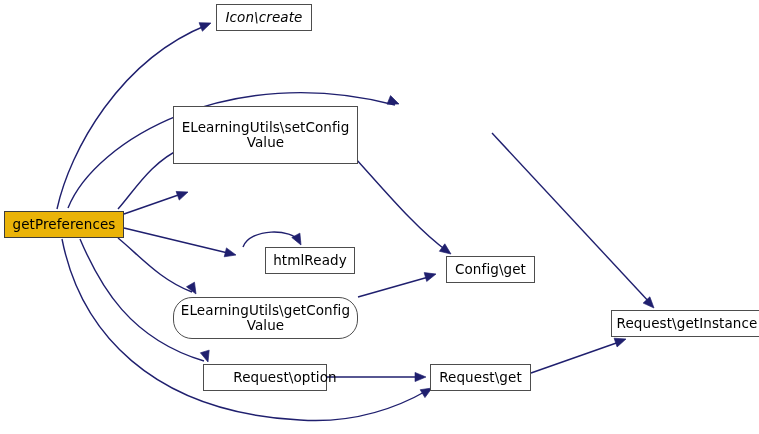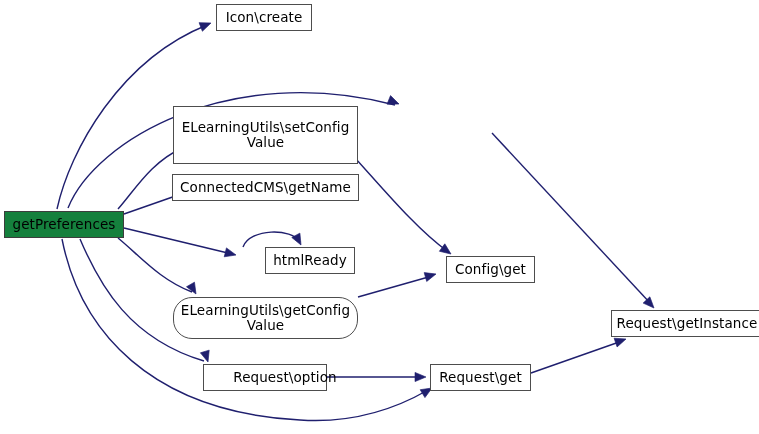--- a/index.html
+++ b/index.html
@@ -42,21 +42,21 @@
     justify-content: center;
     text-align: center;
     color: #000000;
     font-size: 13.5px;
     line-height: 15.5px;
     letter-spacing: 0.1px;
     white-space: pre-line;
     z-index: 2;
   }
   .node.root {
-    background: #15803d;
+    background: #eab308;
     border-color: #3d3d3d;
   }
 </style>
 </head>
 <body>
 
 <div id="canvas">
 
   <svg id="edges" viewBox="0 0 759 434">
       <path d="M 57,209 C 70,150 120,60 207,25" class="edge-path"></path>
@@ -84,27 +84,26 @@
       <polygon points="0,0 -11,-4.6 -11,4.6" class="arrow-head" transform="translate(451,254) rotate(36)"></polygon>
       <polygon points="0,0 -11,-4.6 -11,4.6" class="arrow-head" transform="translate(436,274) rotate(-16)"></polygon>
       <polygon points="0,0 -11,-4.6 -11,4.6" class="arrow-head" transform="translate(301,245) rotate(62)"></polygon>
       <polygon points="0,0 -11,-4.6 -11,4.6" class="arrow-head" transform="translate(654,308) rotate(47)"></polygon>
       <polygon points="0,0 -11,-4.6 -11,4.6" class="arrow-head" transform="translate(426,377) rotate(0)"></polygon>
       <polygon points="0,0 -11,-4.6 -11,4.6" class="arrow-head" transform="translate(626,339) rotate(-19)"></polygon>
     </svg>
 
   <div class="node root" style="left: 4px; top: 211px; width: 120px; height: 27px;"><span>getPreferences</span></div>
 
-  <div class="node" style="left: 216px; top: 4px; width: 96px; height: 27px;"><span>Icon\create</span></div>
+  <div class="node" style="left: 216px; top: 4px; width: 96px; height: 27px; font-style: italic;"><span>Icon\create</span></div>
 
 
   <div class="node" style="left: 173px; top: 106px; width: 185px; height: 58px;"><span>ELearningUtils\setConfig
 Value</span></div>
 
-  <div class="node" style="left: 172px; top: 174px; width: 187px; height: 27px;"><span>ConnectedCMS\getName</span></div>
 
   <div class="node" style="left: 221px; top: 247px; width: 90px; height: 27px; margin-left: 44px;"><span>htmlReady</span></div>
 
   <div class="node" style="left: 446px; top: 256px; width: 89px; height: 27px;"><span>Config\get</span></div>
 
   <div class="node" style="left: 173px; top: 297px; width: 185px; height: 42px; border-radius: 19px;"><span>ELearningUtils\getConfig
 Value</span></div>
 
   <div class="node" style="left: 598px; top: 310px; width: 152px; height: 27px; margin-left: 13px;"><span>Request\getInstance</span></div>
 

